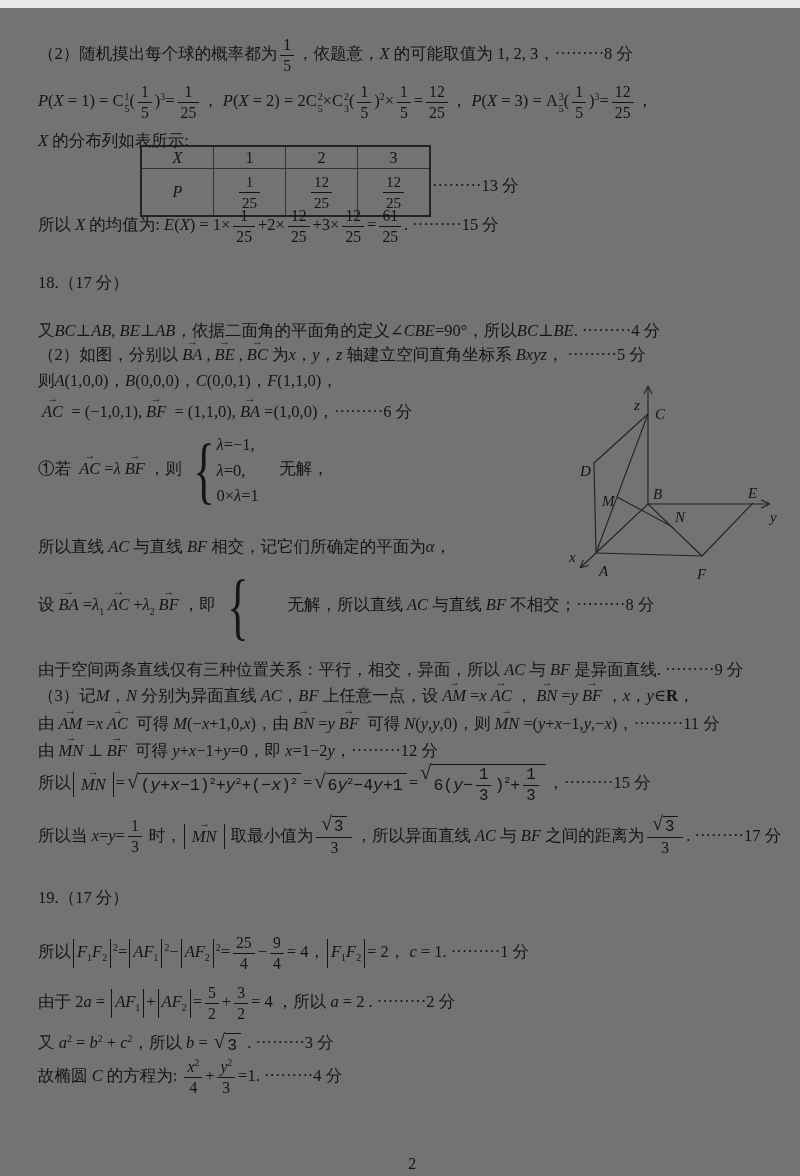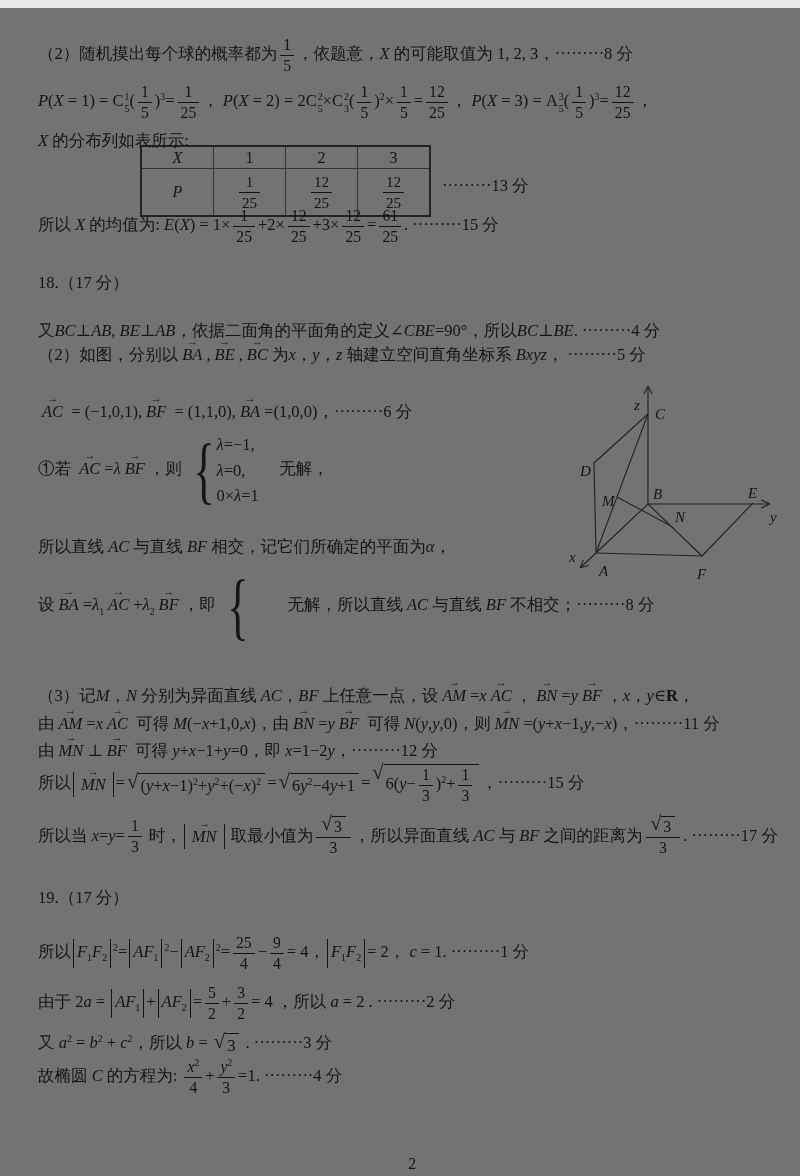--- a/index.html
+++ b/index.html
@@ -15,33 +15,33 @@
   .mfn{display:block;border-bottom:1px solid #141414;padding:0 3px 1px;line-height:1.15;font-size:0.95em;}
   .mfd{display:block;padding:1px 3px 0;line-height:1.15;font-size:0.95em;}
   .mvec{display:inline-block;position:relative;font-style:italic;margin:0 3px;padding:0 1px;}
   .mvec::after{content:"→";position:absolute;left:0;right:0;top:-0.72em;font-size:0.68em;
                font-style:normal;text-align:center;line-height:1;}
   .mss{display:inline-block;white-space:nowrap;}
   .mss-c{display:inline-block;vertical-align:middle;font-size:0.6em;line-height:1.15;text-align:left;margin-left:1px;}
   .mss-u,.mss-d{display:block;}
   .msqrt{display:inline-flex;align-items:flex-start;vertical-align:middle;margin:0 2px;white-space:nowrap;}
   .msq-r{font-size:1.25em;line-height:1;margin-top:-2px;}
-  .msq-i{display:inline-block;border-top:1.4px solid #141414;padding:1px 4px 0 2px;}
+  .msq-i{display:inline-block;border-top:1.4px solid #141414;padding:1px 4px 0 2px;font-family:Liberation Mono, monospace;}
   .mabs{display:inline-block;vertical-align:middle;border-left:1.2px solid #141414;border-right:1.2px solid #141414;
         padding:2px 3px;margin:0 2px;}
   .mcases{display:inline-flex;align-items:center;vertical-align:middle;margin:0 4px;}
   .mcs-b{display:inline-block;font-size:4.5em;font-weight:100;line-height:0.8;transform:scaleX(0.6);
          margin-right:-5px;}
   .mcs-c{display:inline-block;}
   .mcs-r{display:block;line-height:1.55;}
   .dist-table{position:absolute;left:140px;top:137px;border-collapse:collapse;border:2px solid #222;}
   .dist-table td{border:1px solid #333;width:71px;text-align:center;vertical-align:middle;padding:0;font-size:16px;}
   .dist-table .hrow td{height:21px;}
   .dist-table .prow td{height:46px;}
-  .score-13{position:absolute;left:442px;top:167px;}
+  .score-13{position:absolute;left:432px;top:167px;}
   .figure{position:absolute;left:563px;top:372px;}
   .figure text{font-family:"Liberation Serif","DejaVu Serif",serif;font-style:italic;font-size:15px;fill:#141414;}
   .page-number{position:absolute;left:0;top:1146px;width:100%;text-align:center;}
 </style>
 </head>
 <body>
 
 <div class="page">
 
   <div class="line" style="top:28px"><span class="mt">（2）随机摸出每个球的概率都为</span><span class="mfrac"><span class="mfn"><span class="mt">1</span></span><span class="mfd"><span class="mt">5</span></span></span><span class="mt">，依题意，</span><span class="mi">X</span><span class="mt"> 的可能取值为 1, 2, 3，·········8 分</span></div>
@@ -64,33 +64,35 @@
     </tr>
   </tbody>
     </table>
   <span class="score-13"><span class="mt">·········13 分</span></span>
 
   <div class="line" style="top:199px"><span class="mt">所以 </span><span class="mi">X</span><span class="mt"> 的均值为: </span><span class="mi">E</span><span class="mt">(</span><span class="mi">X</span><span class="mt">) = 1×</span><span class="mfrac"><span class="mfn"><span class="mt">1</span></span><span class="mfd"><span class="mt">25</span></span></span><span class="mt">+2×</span><span class="mfrac"><span class="mfn"><span class="mt">12</span></span><span class="mfd"><span class="mt">25</span></span></span><span class="mt">+3×</span><span class="mfrac"><span class="mfn"><span class="mt">12</span></span><span class="mfd"><span class="mt">25</span></span></span><span class="mt">=</span><span class="mfrac"><span class="mfn"><span class="mt">61</span></span><span class="mfd"><span class="mt">25</span></span></span><span class="mt">. ·········15 分</span></div>
 
   <div class="line" style="top:264px"><span class="mt">18.（17 分）</span></div>
   <div class="line" style="top:312px"><span class="mt">又</span><span class="mi">BC</span><span class="mt">⊥</span><span class="mi">AB</span><span class="mt">, </span><span class="mi">BE</span><span class="mt">⊥</span><span class="mi">AB</span><span class="mt">，依据二面角的平面角的定义∠</span><span class="mi">CBE</span><span class="mt">=90°，所以</span><span class="mi">BC</span><span class="mt">⊥</span><span class="mi">BE</span><span class="mt">. ·········4 分</span></div>
   <div class="line" style="top:336px"><span class="mt">（2）如图，分别以</span><span class="mvec">BA</span><span class="mt">,</span><span class="mvec">BE</span><span class="mt">,</span><span class="mvec">BC</span><span class="mt">为</span><span class="mi">x</span><span class="mt">，</span><span class="mi">y</span><span class="mt">，</span><span class="mi">z</span><span class="mt"> 轴建立空间直角坐标系 </span><span class="mi">Bxyz</span><span class="mt">， ·········5 分</span></div>
+  <div class="line" style="top:362px"><span class="mt">则</span><span class="mi">A</span><span class="mt">(1,0,0)，</span><span class="mi">B</span><span class="mt">(0,0,0)，</span><span class="mi">C</span><span class="mt">(0,0,1)，</span><span class="mi">F</span><span class="mt">(1,1,0)，</span></div>
   <div class="line" style="top:393px"><span class="mvec">AC</span><span class="mt"> = (−1,0,1),</span><span class="mvec">BF</span><span class="mt"> = (1,1,0),</span><span class="mvec">BA</span><span class="mt">=(1,0,0)，·········6 分</span></div>
   <div class="line" style="top:424px"><span class="mt">①若 </span><span class="mvec">AC</span><span class="mt">=</span><span class="mi">λ</span><span class="mvec">BF</span><span class="mt">，则</span><span class="mcases">
         <span class="mcs-b">{</span>
         <span class="mcs-c">
           <span class="mcs-r"><span class="mi">λ</span><span class="mt">=−1,</span></span>
           <span class="mcs-r"><span class="mi">λ</span><span class="mt">=0,</span></span>
           <span class="mcs-r"><span class="mt">0×</span><span class="mi">λ</span><span class="mt">=1</span></span>
         </span>
       </span><span class="mt">　无解，</span></div>
   <div class="line" style="top:528px"><span class="mt">所以直线 </span><span class="mi">AC</span><span class="mt"> 与直线 </span><span class="mi">BF</span><span class="mt"> 相交，记它们所确定的平面为</span><span class="mi">α</span><span class="mt">，</span></div>
   <div class="line" style="top:569px"><span class="mt">设</span><span class="mvec">BA</span><span class="mt">=</span><span class="mi">λ</span><sub class="msub">1</sub><span class="mvec">AC</span><span class="mt">+</span><span class="mi">λ</span><sub class="msub">2</sub><span class="mvec">BF</span><span class="mt">，即</span><span class="mcases">
         <span class="mcs-b">{</span>
       </span><span class="mt">　　无解，所以直线 </span><span class="mi">AC</span><span class="mt"> 与直线 </span><span class="mi">BF</span><span class="mt"> 不相交；·········8 分</span></div>
+  <div class="line" style="top:651px"><span class="mt">由于空间两条直线仅有三种位置关系：平行，相交，异面，所以 </span><span class="mi">AC</span><span class="mt"> 与 </span><span class="mi">BF</span><span class="mt"> 是异面直线. ·········9 分</span></div>
   <div class="line" style="top:677px"><span class="mt">（3）记</span><span class="mi">M</span><span class="mt">，</span><span class="mi">N</span><span class="mt"> 分别为异面直线 </span><span class="mi">AC</span><span class="mt">，</span><span class="mi">BF</span><span class="mt"> 上任意一点，设</span><span class="mvec">AM</span><span class="mt">=</span><span class="mi">x</span><span class="mvec">AC</span><span class="mt">，</span><span class="mvec">BN</span><span class="mt">=</span><span class="mi">y</span><span class="mvec">BF</span><span class="mt">，</span><span class="mi">x</span><span class="mt">，</span><span class="mi">y</span><span class="mt">∈</span><span class="mbd">R</span><span class="mt">，</span></div>
   <div class="line" style="top:705px"><span class="mt">由</span><span class="mvec">AM</span><span class="mt">=</span><span class="mi">x</span><span class="mvec">AC</span><span class="mt"> 可得 </span><span class="mi">M</span><span class="mt">(−</span><span class="mi">x</span><span class="mt">+1,0,</span><span class="mi">x</span><span class="mt">)，由</span><span class="mvec">BN</span><span class="mt">=</span><span class="mi">y</span><span class="mvec">BF</span><span class="mt"> 可得 </span><span class="mi">N</span><span class="mt">(</span><span class="mi">y</span><span class="mt">,</span><span class="mi">y</span><span class="mt">,0)，则</span><span class="mvec">MN</span><span class="mt">=(</span><span class="mi">y</span><span class="mt">+</span><span class="mi">x</span><span class="mt">−1,</span><span class="mi">y</span><span class="mt">,−</span><span class="mi">x</span><span class="mt">)，·········11 分</span></div>
   <div class="line" style="top:732px"><span class="mt">由</span><span class="mvec">MN</span><span class="mt">⊥</span><span class="mvec">BF</span><span class="mt"> 可得 </span><span class="mi">y</span><span class="mt">+</span><span class="mi">x</span><span class="mt">−1+</span><span class="mi">y</span><span class="mt">=0，即 </span><span class="mi">x</span><span class="mt">=1−2</span><span class="mi">y</span><span class="mt">，·········12 分</span></div>
   <div class="line" style="top:756px"><span class="mt">所以</span><span class="mabs"><span class="mvec">MN</span></span><span class="mt">=</span><span class="msqrt">
         <span class="msq-r">√</span>
         <span class="msq-i"><span class="mt">(</span><span class="mi">y</span><span class="mt">+</span><span class="mi">x</span><span class="mt">−1)</span><sup class="msup">2</sup><span class="mt">+</span><span class="mi">y</span><sup class="msup">2</sup><span class="mt">+(−</span><span class="mi">x</span><span class="mt">)</span><sup class="msup">2</sup></span>
       </span><span class="mt">=</span><span class="msqrt">
         <span class="msq-r">√</span>
         <span class="msq-i"><span class="mt">6</span><span class="mi">y</span><sup class="msup">2</sup><span class="mt">−4</span><span class="mi">y</span><span class="mt">+1</span></span>
       </span><span class="mt">=</span><span class="msqrt">

